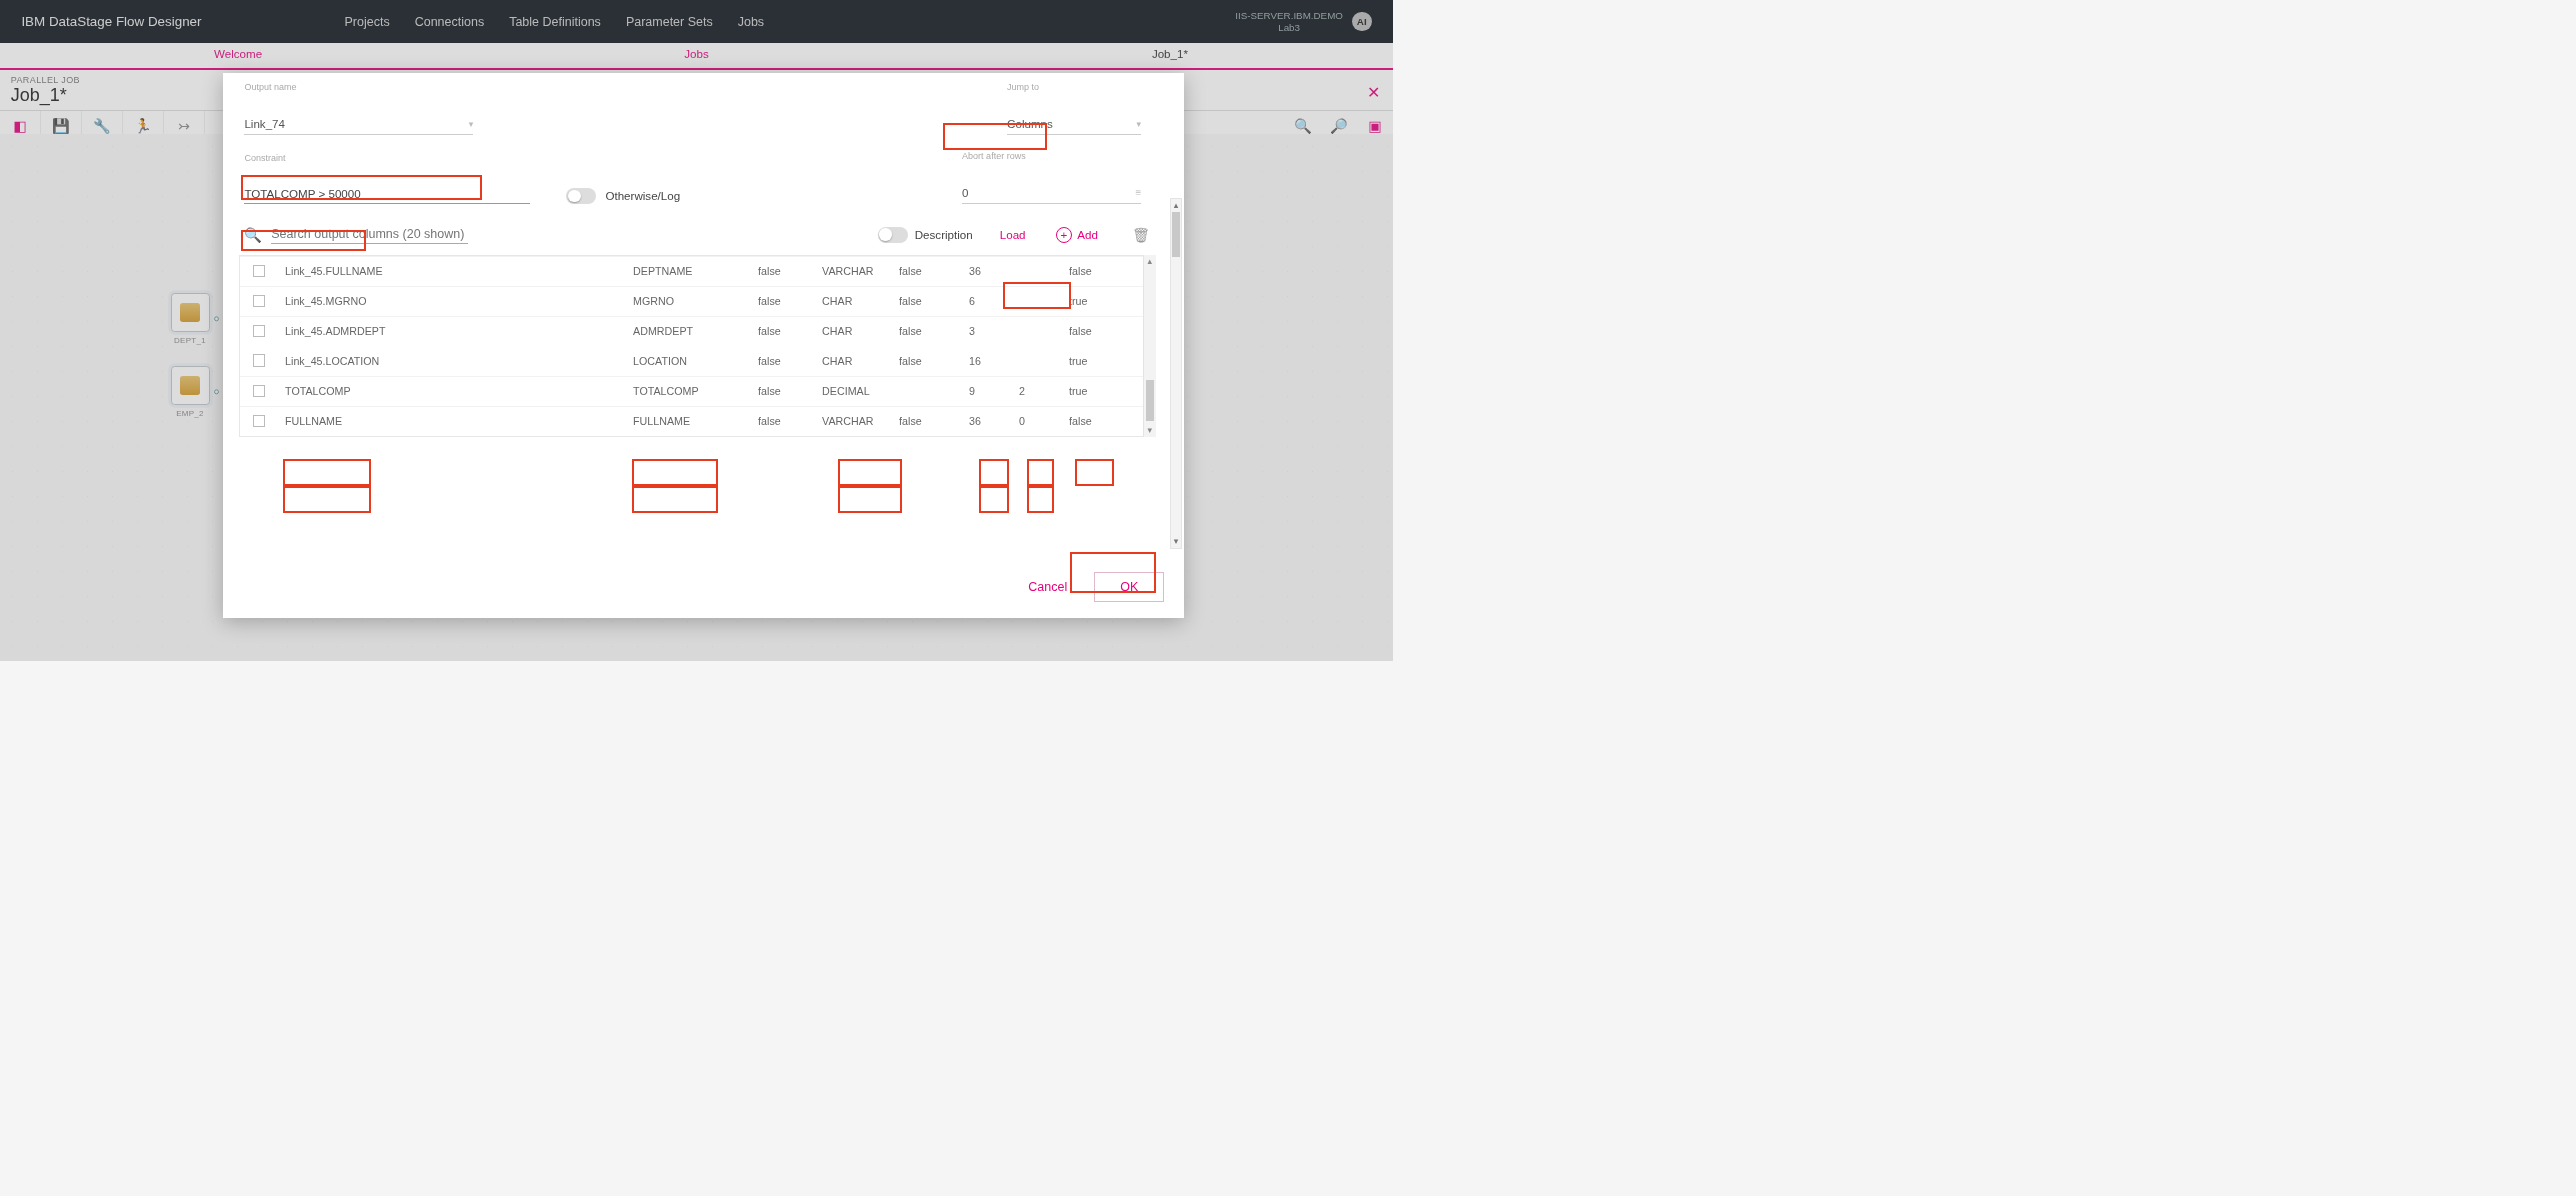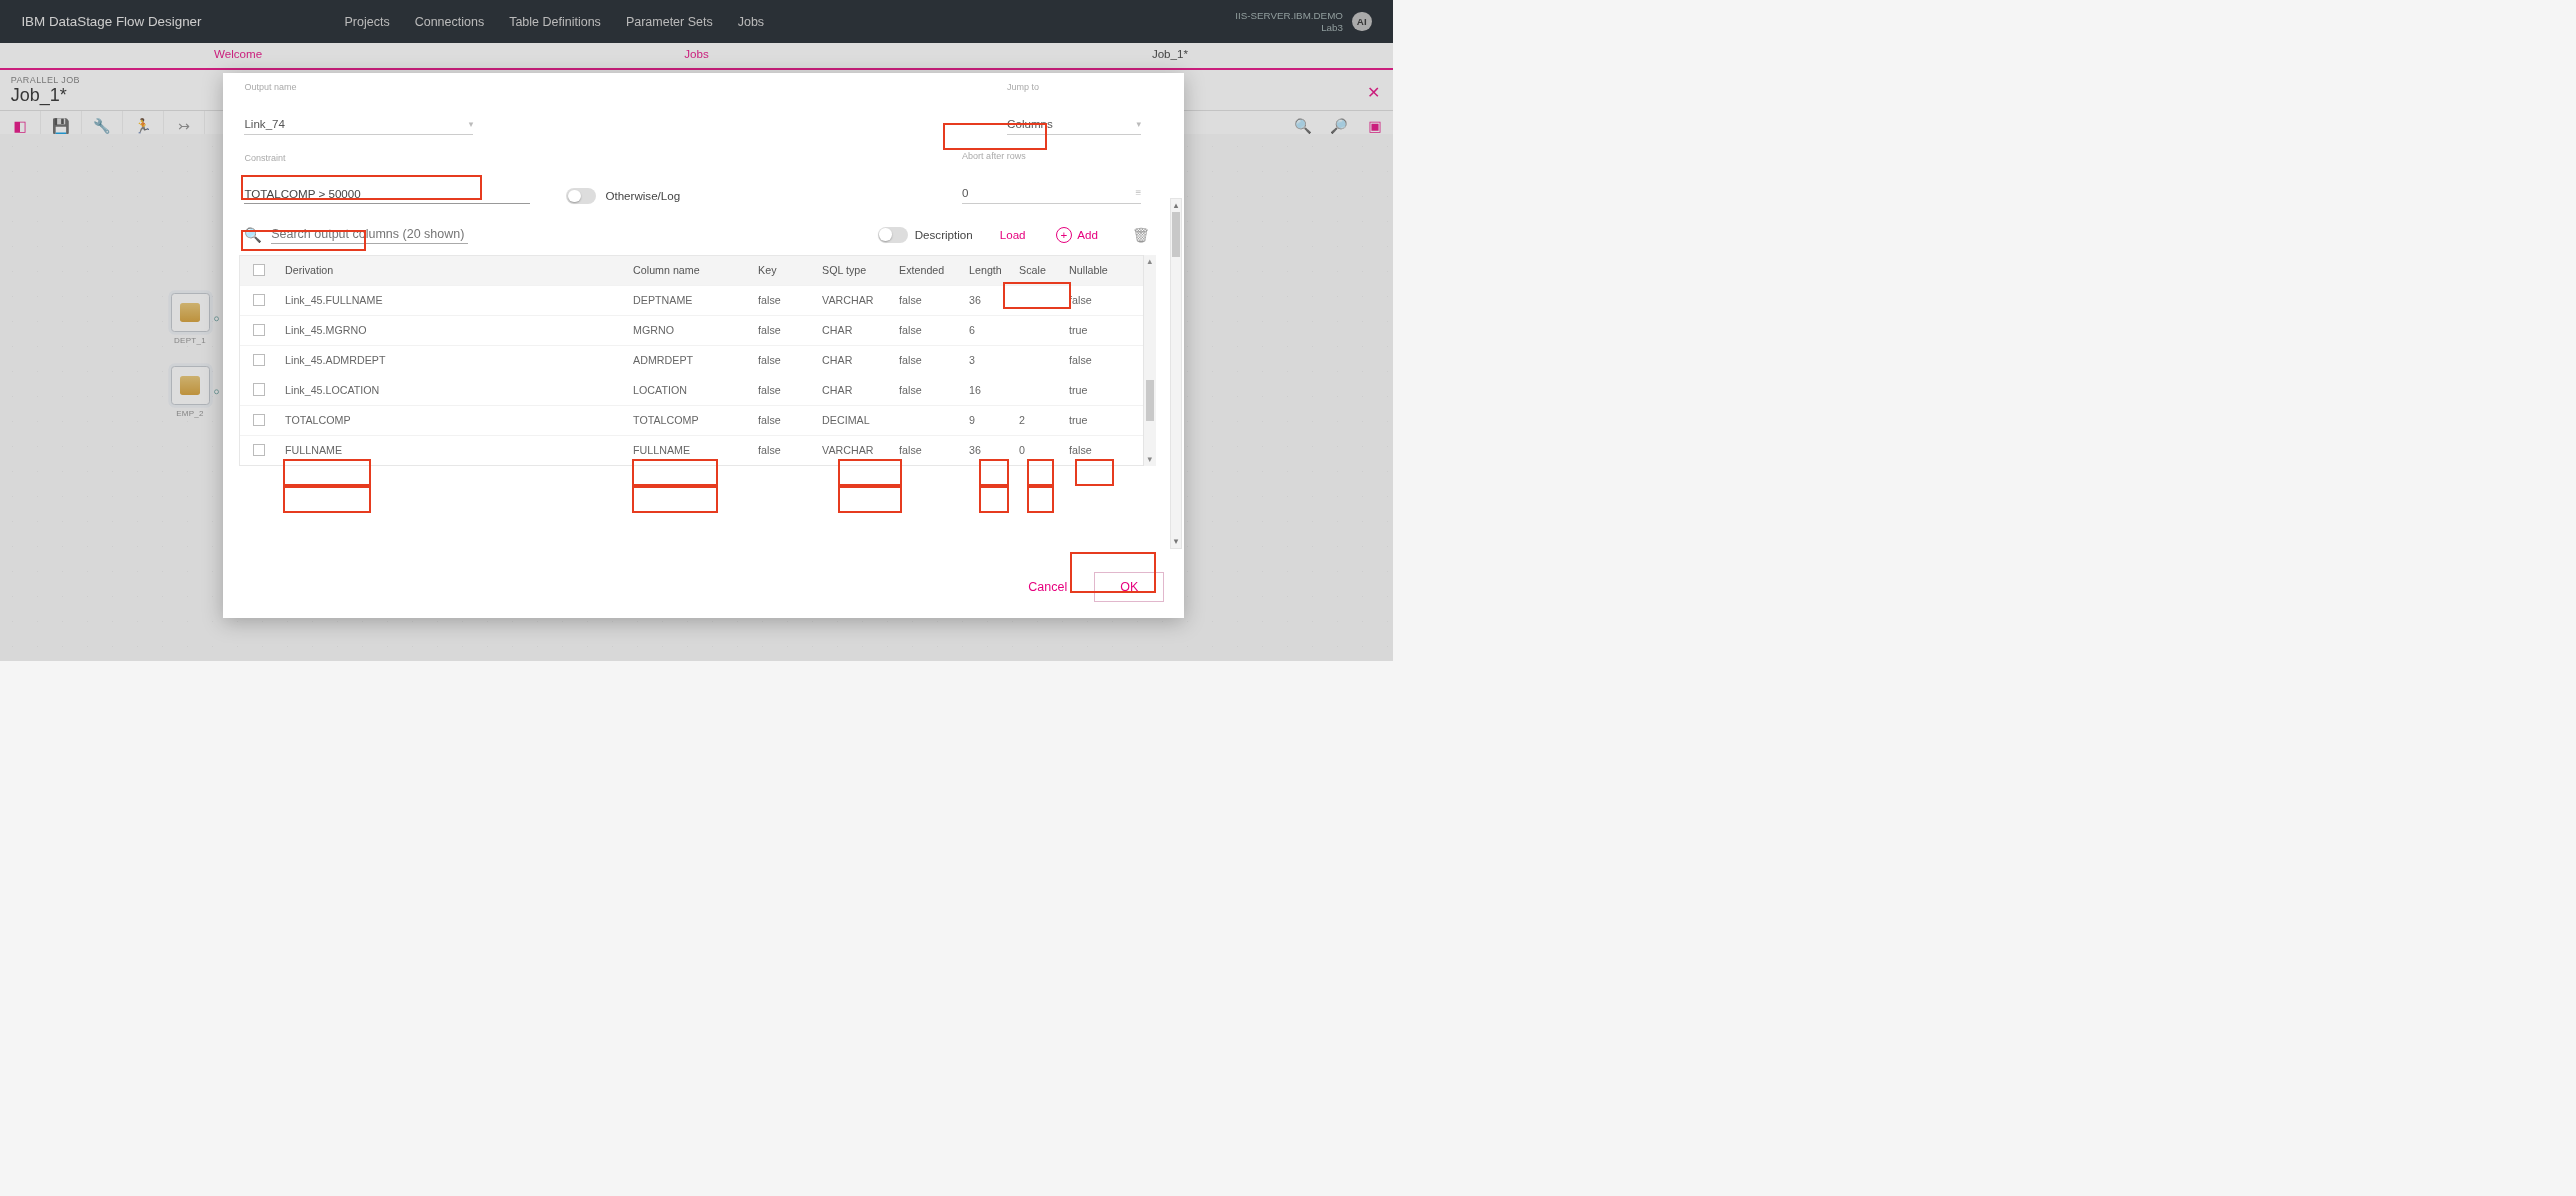--- a/index.html
+++ b/index.html
@@ -4,21 +4,21 @@
 <style>
   * { box-sizing: border-box; margin: 0; padding: 0; }
   body { font-family: "Helvetica Neue", Arial, sans-serif; background: #f5f5f5; width: 1393px; height: 661px; overflow: hidden; position: relative; }
   
   
   .topbar { background:#111820; color:#d0d0d0; height:43px; display:flex; align-items:center; padding:0 21.4px; font-size:12.5px; }
   .brand { color:#e8e8e8; font-weight:500; margin-right:143px; font-size:13.4px; }
   .topnav { display:flex; gap:25px; }
   .topnav span { cursor:pointer; }
   .top-right { margin-left:auto; display:flex; align-items:center; gap:9px; font-size:9.8px; color:#9aa; }
-  .top-right .server { text-align:right; line-height:1.2; }
+  .top-right .server { text-align:center; line-height:1.2; }
   .avatar { width:19.7px; height:19.7px; border-radius:50%; background:#bbb; color:#222; display:flex; align-items:center; justify-content:center; font-size:9.8px; font-weight:bold; }
 
   
   .tabstrip { background:#fff; border-bottom:2.7px solid #e6007e; height:27px; display:flex; align-items:center; font-size:11.6px; color:#e6007e; }
   .tabstrip .tab { flex:1; text-align:center; padding-bottom:3.6px; }
   .tabstrip .tab.wel { text-align:left; padding-left:214px; flex:0 0 33%; }
   .tabstrip .tab.jobs { flex:0 0 34%; }
   .tabstrip .tab.j1 { flex:0 0 33%; text-align:right; padding-right:205px; color:#333; }
 
   
@@ -231,33 +231,20 @@
       <div class="load">Load</div>
       <div class="addbtn">
         <div class="circ">+</div>
         <span>Add</span>
       </div>
       <div class="trash">🗑</div>
     </div>
 
     <div class="tblwrap">
       <div class="tbl">
-        <div class="hd">
-          <div class="c c-chk">
-                <div class="chk"></div>
-              </div>
-          <div class="c c-der">Derivation</div>
-          <div class="c c-col">Column name</div>
-          <div class="c c-key">Key</div>
-          <div class="c c-sql">SQL type</div>
-          <div class="c c-ext">Extended</div>
-          <div class="c c-len">Length</div>
-          <div class="c c-scl">Scale</div>
-          <div class="c c-nul">Nullable</div>
-        </div>
         <div id="rows">
               <div class="rw">
                 <div class="c c-chk">
                   <div class="chk"></div>
                 </div>
                 <div class="c c-der">Link_45.FULLNAME</div>
                 <div class="c c-col">DEPTNAME</div>
                 <div class="c c-key">false</div>
                 <div class="c c-sql">VARCHAR</div>
                 <div class="c c-ext">false</div>

